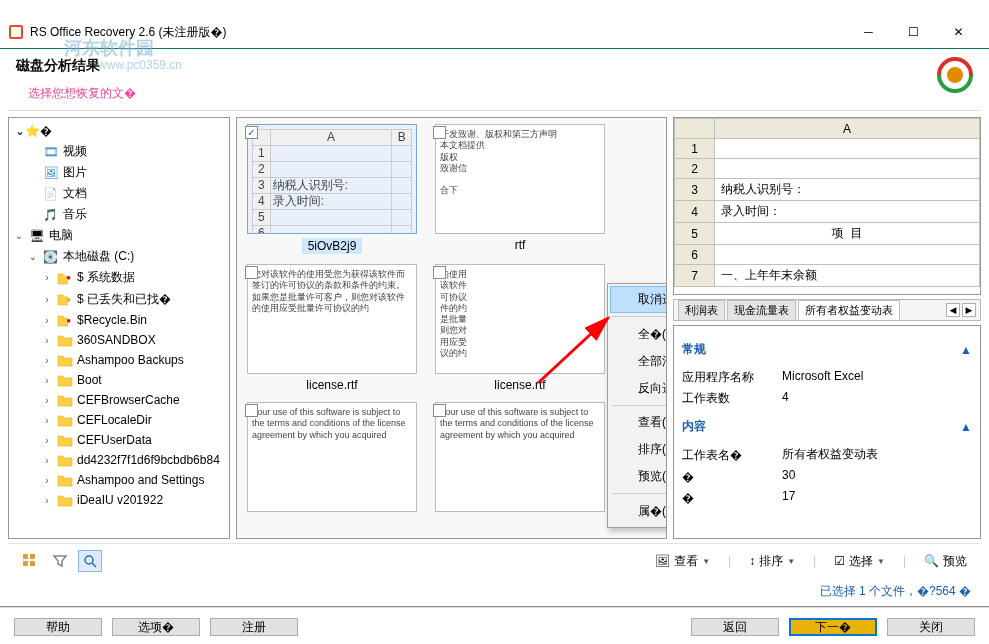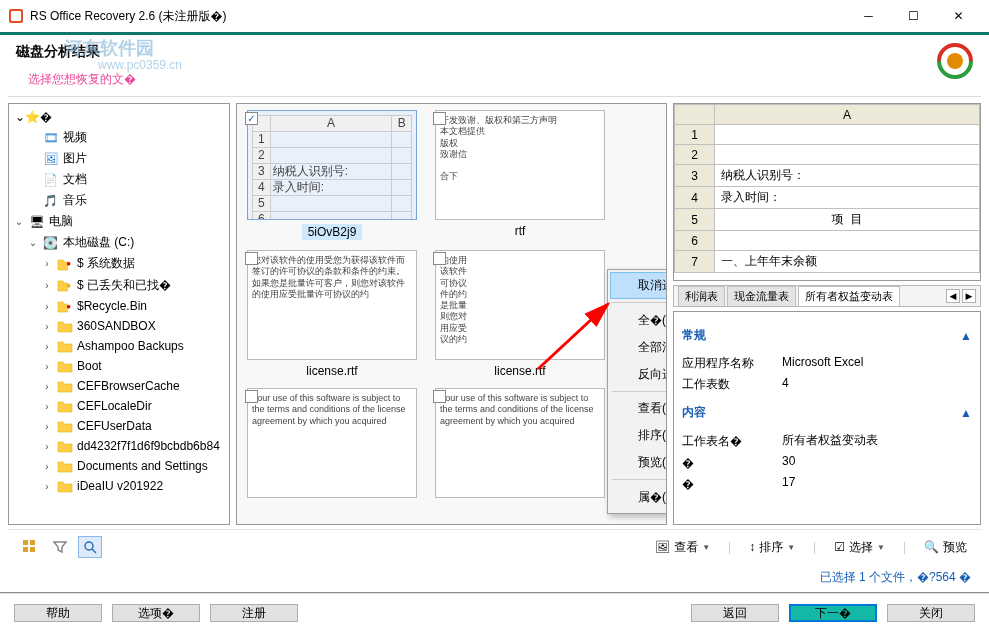--- a/index.html
+++ b/index.html
@@ -1,17 +1,17 @@
 <!DOCTYPE html>
 <html><head>
 <meta charset="utf-8">
 <style>
 * { margin: 0; padding: 0; box-sizing: border-box; font-family: "Microsoft YaHei", "Segoe UI", Tahoma, sans-serif; font-size: 12px; }
 body { width: 989px; height: 644px; background: #fff; position: relative; overflow: hidden; }
-.titlebar { height: 30px; display: flex; align-items: center; padding: 16px 8px; border-bottom: 3px solid #0f766e; }
+.titlebar { height: 30px; display: flex; align-items: center; padding: 16px 8px; border-bottom: 1px solid #0f766e; margin-top: 16px; }
 .titlebar .app-icon { width: 16px; height: 16px; margin-right: 6px; }
 .titlebar .title { flex: 1; color: #000; }
 .titlebar .win-controls { display: flex; gap: 0; }
 .titlebar .win-btn { width: 45px; height: 29px; display: flex; align-items: center; justify-content: center; color: #000; }
 .header { padding: 8px 16px; position: relative; display: flex; align-items: flex-start; gap: 24px; }
 .header-text { flex: 1; }
 .header h2 { font-size: 14px; font-weight: bold; color: #0a0a0a; }
 .header .sub { color: #ec4899; margin-top: 9px; margin-left: 12px; }
 .logo-right { width: 36px; height: 36px; }
 .watermark { position: absolute; top: 36px; left: 64px; color: #8ab9da; font-size: 18px; font-weight: bold; pointer-events: none; z-index: 5; opacity: 0.65; }
@@ -61,21 +61,21 @@
 .toolbar-bottom { display: flex; align-items: center; padding: 6px 10px; gap: 6px; border-top:1px solid #e5e5e5; margin:4px 8px 0 8px;}
 .toolbar-bottom .left-tools { display: flex; gap: 6px; }
 .toolbar-bottom .tool-btn { width: 24px; height: 22px; border: 1px solid transparent; display:inline-flex; align-items:center; justify-content:center;}
 .toolbar-bottom .tool-btn.active { border:1px solid #8bb8e8; background:#dceafc;}
 .toolbar-bottom .right-tools { margin-left: auto; display: flex; gap: 14px; align-items:center;}
 .toolbar-bottom .rt-btn { display:flex; align-items:center; gap:4px; padding:2px 4px;}
 .toolbar-bottom .rt-btn .dd { font-size:8px; color:#555;}
 .status-line { text-align: right; padding: 4px 18px; color: #1a5fb4; font-size:12px;}
 .footer { display: flex; padding: 10px 14px; gap: 10px; border-top: 2px groove #e0e0e0; margin-top:2px;}
 .footer .btn { min-width: 88px; height: 18px; border: 1px solid #adadad; background: #e1e1e1; display: inline-flex; align-items: center; justify-content: center; color: #000;}
-.footer .btn.primary { border: 2px solid #0078d7; background:#14b8a6;}
+.footer .btn.primary { border: 2px solid #0078d7; background:#eab308;}
 .footer .spacer { flex: 1; }
 .folder-icon { fill: #ffcf48; stroke:#d8a400; stroke-width:0.5;}
 .icon-blue { color:#1e7ad4;}
 </style>
 </head>
 <body>
 
 <div class="titlebar">
   <span class="app-icon">
     <svg viewBox="0 0 16 16">
@@ -243,21 +243,21 @@
           </span>
           <span>dd4232f7f1d6f9bcbdb6b84</span>
         </div>
         <div class="tree-item tree-depth-2">
           <span class="expander">›</span>
           <span class="icon">
             <svg width="16" height="14">
               <path class="folder-icon" d="M1 3h5l1 2h8v8H1z"></path>
             </svg>
           </span>
-          <span>Documents and Settings</span>
+          <span>Ashampoo and Settings</span>
         </div>
         <div class="tree-item tree-depth-2">
           <span class="expander">›</span>
           <span class="icon">
             <svg width="16" height="14">
               <path class="folder-icon" d="M1 3h5l1 2h8v8H1z"></path>
             </svg>
           </span>
           <span>iDeaIU v201922</span>
         </div>

